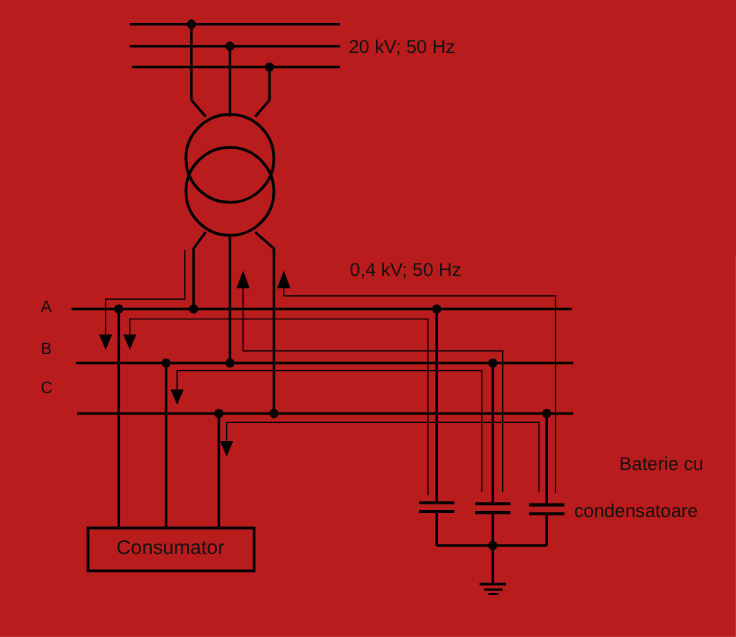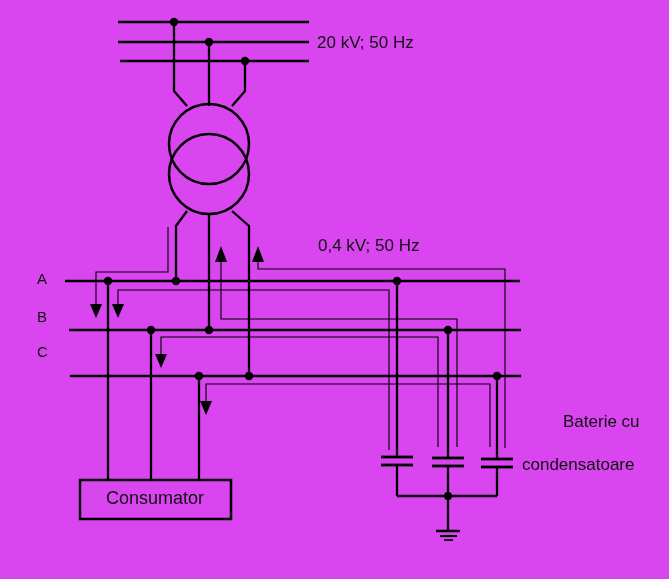--- a/index.html
+++ b/index.html
@@ -4,21 +4,21 @@
 <style>
   html, body {
     margin: 0;
     padding: 0;
     background: #ffffff;
   }
   .stage {
     position: relative;
     width: 669px;
     height: 579px;
-    background: #d946ef;
+    background: #b91c1c;
     overflow: hidden;
   }
   svg { display: block; }
   .bus      { stroke: #000; stroke-width: 2.3; fill: none; }
   .lead     { stroke: #000; stroke-width: 2.3; fill: none; stroke-linejoin: miter; }
   .winding  { stroke: #000; stroke-width: 2.5; fill: none; }
   .thin     { stroke: #000; stroke-width: 1.1; fill: none; stroke-linejoin: miter; }
   .plate    { stroke: #000; stroke-width: 2.8; fill: none; }
   .gnd1     { stroke: #000; stroke-width: 2.5; fill: none; }
   .gnd2     { stroke: #000; stroke-width: 2.1; fill: none; }

